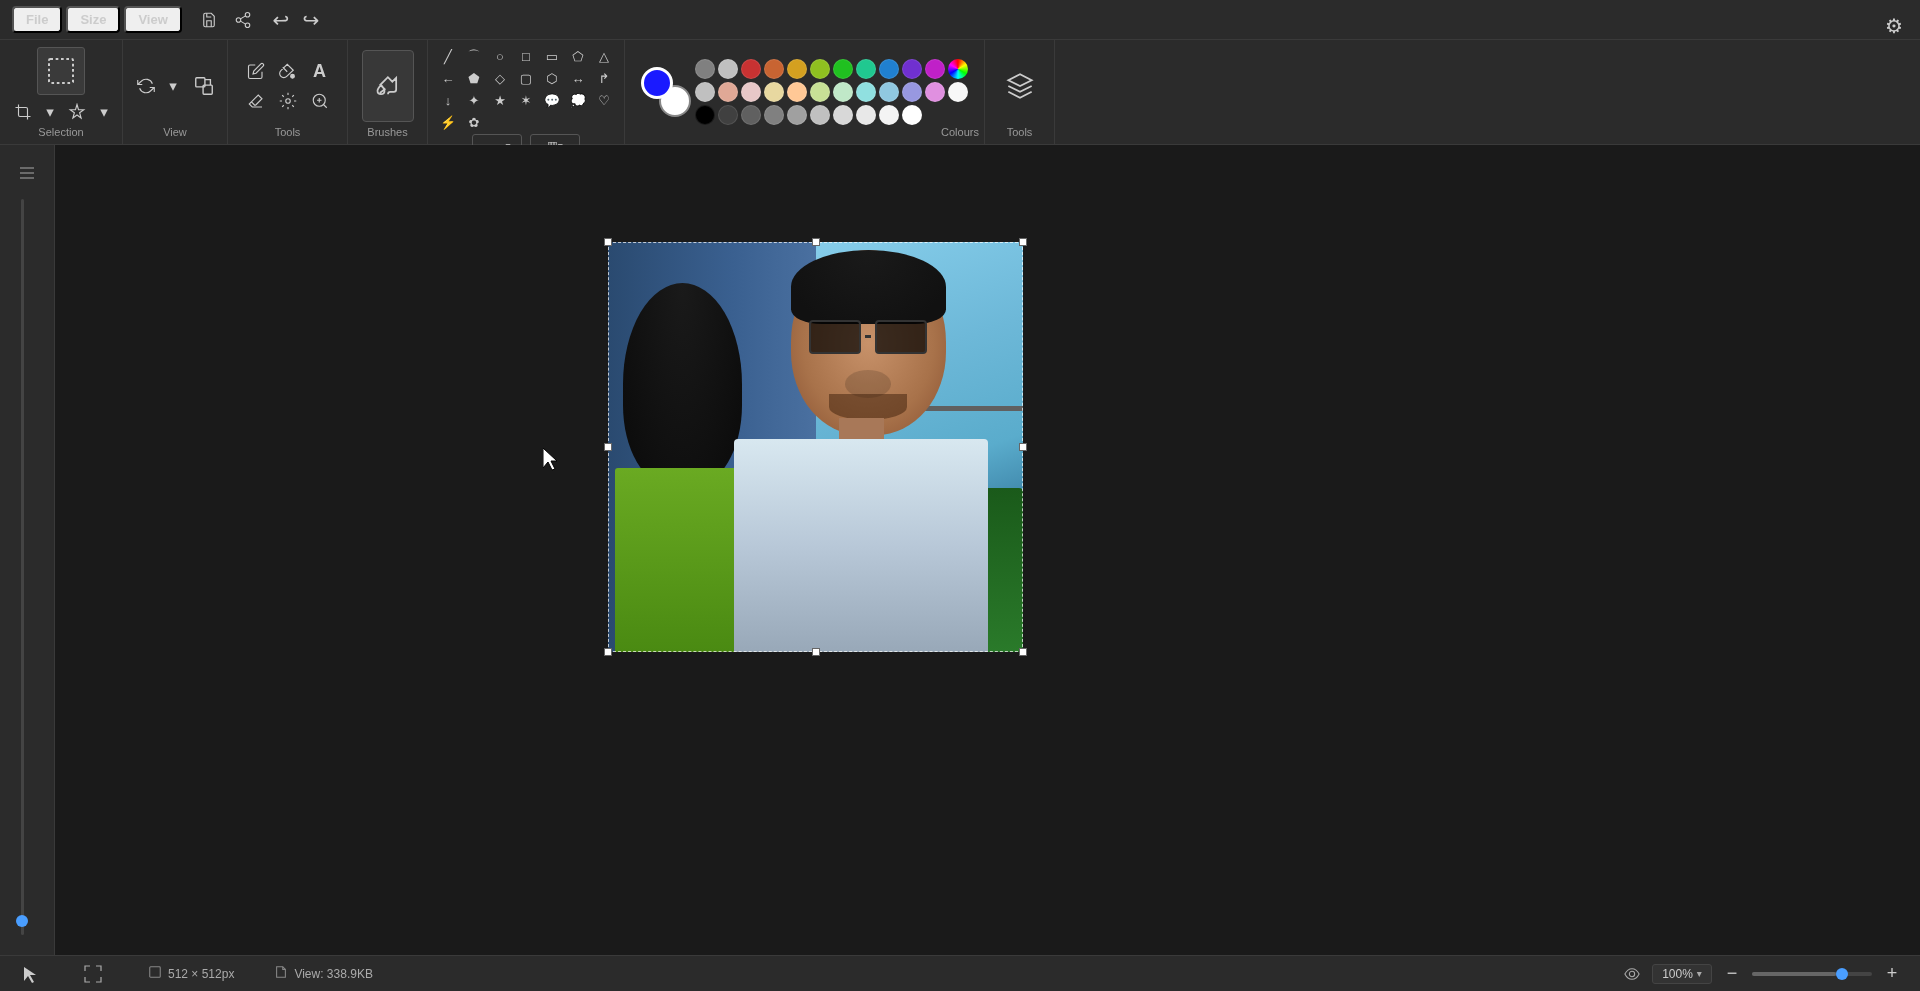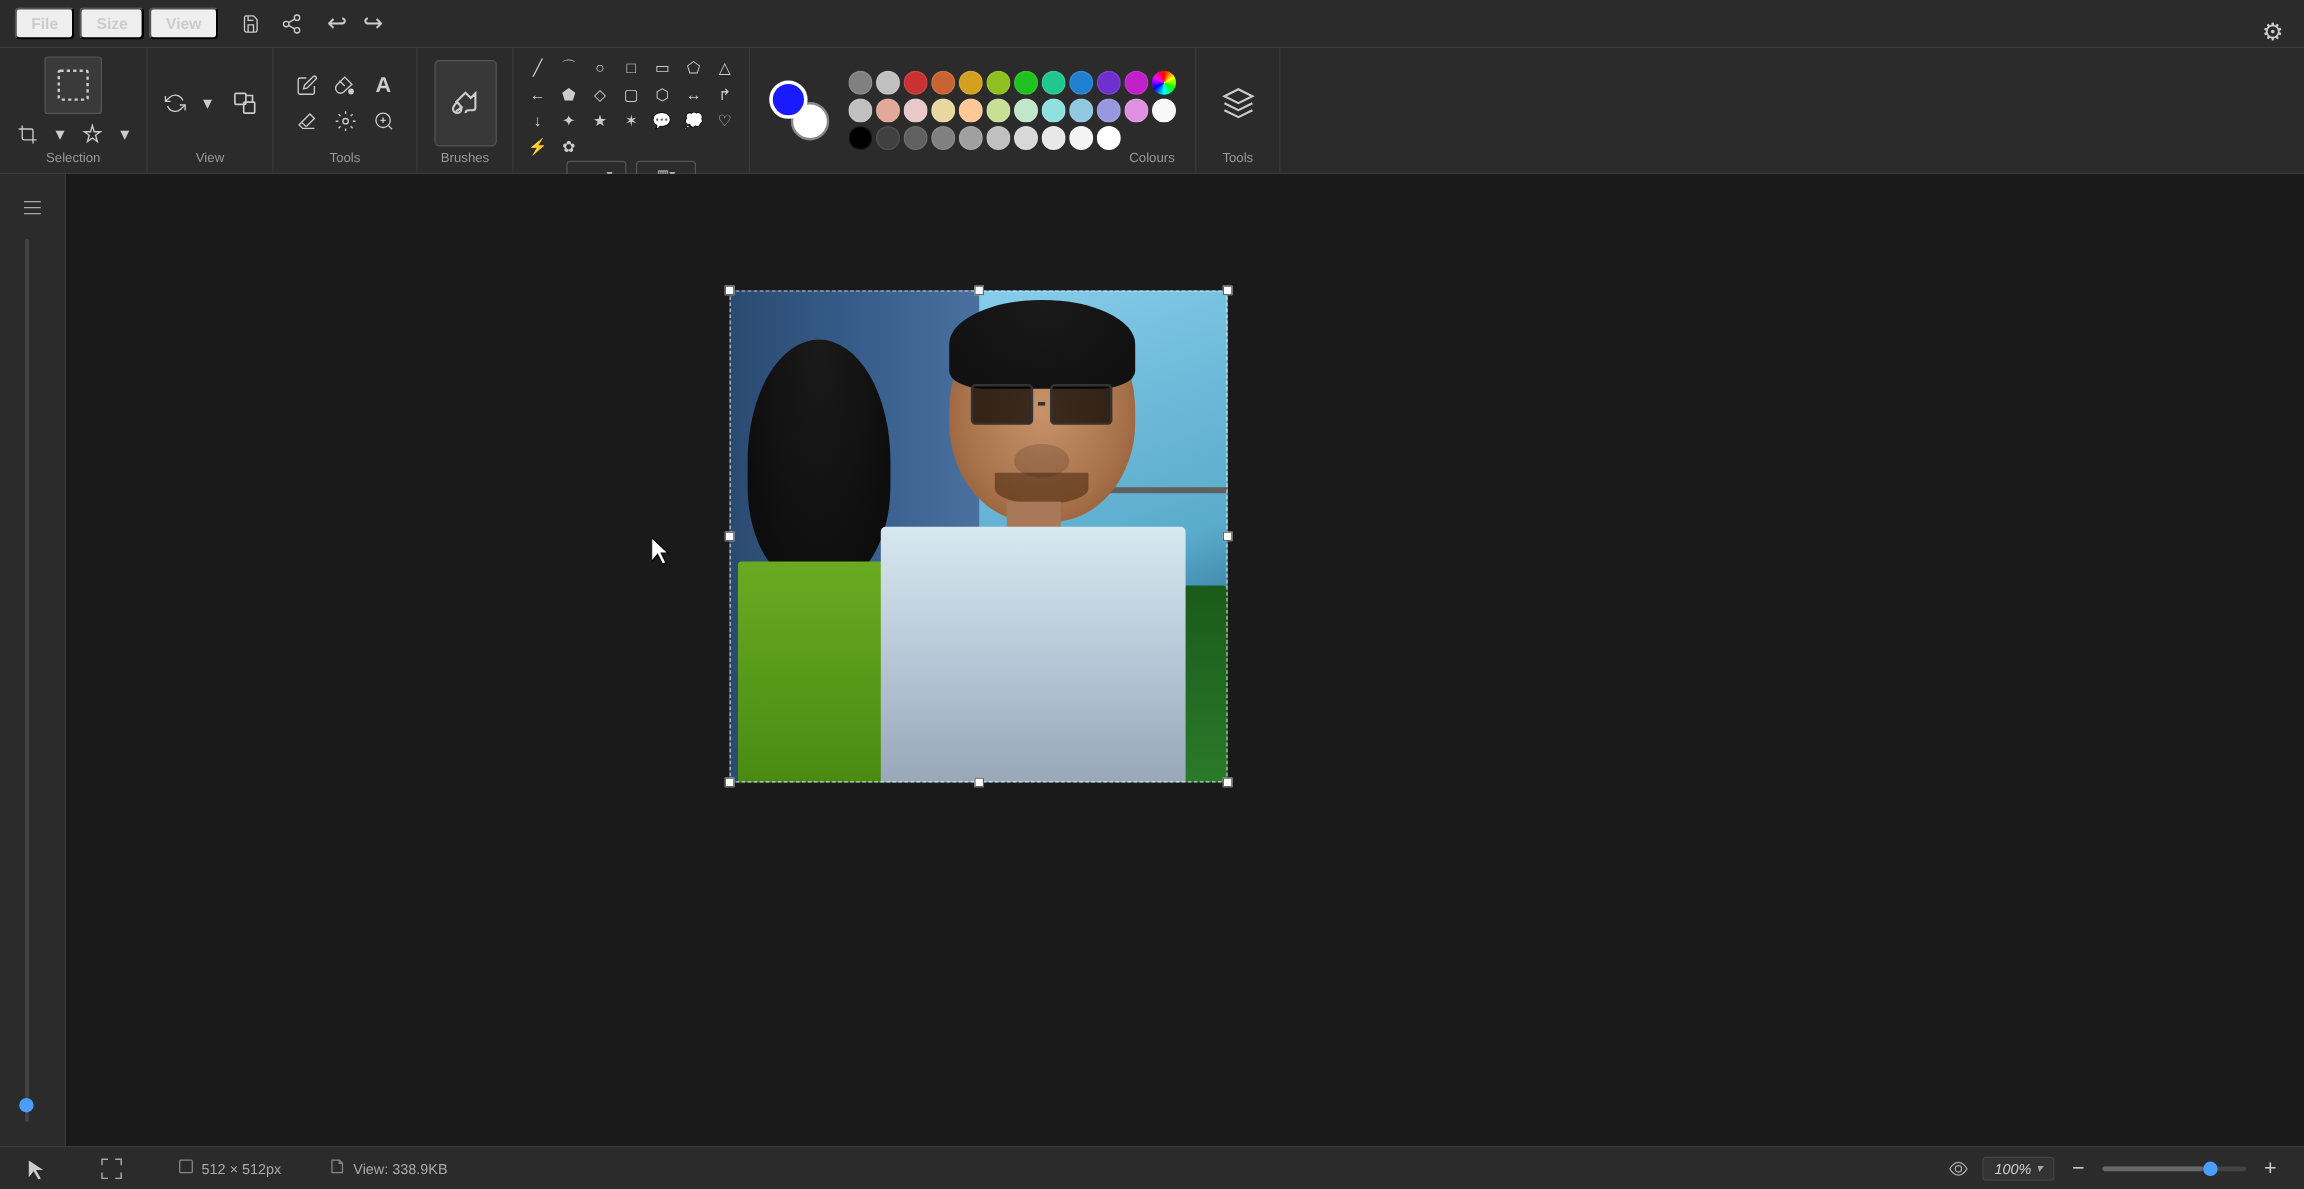--- a/index.html
+++ b/index.html
@@ -217,21 +217,20 @@
       background: #333;
       border: 1px solid #444;
       border-radius: 3px;
       padding: 2px 8px;
       gap: 4px;
       cursor: pointer;
       color: #ccc;
       font-size: 12px;
       min-width: 60px;
       justify-content: center;
-      font-style: italic;
     }
     .zoom-slider-track {
       width: 120px;
       height: 4px;
       background: #444;
       border-radius: 2px;
       position: relative;
     }
     .zoom-slider-fill {
       height: 100%;
@@ -551,21 +550,21 @@
       </div>
     </div>
 
     <div class="linestyle-row" style="margin-top:2px;">
       <button class="icon-btn" style="width:50px; height:22px; border:1px solid #555; border-radius:3px; font-size:11px;">—— <span class="dropdown-arrow">▾</span></button>
       <button class="icon-btn" style="width:50px; height:22px; border:1px solid #555; border-radius:3px; font-size:11px; margin-left:4px;">▥ <span class="dropdown-arrow">▾</span></button>
     </div>
     <div class="tb-label">Shapes</div>
   </div>
 
-  <div class="tb-section" style="min-width:320px; flex-direction:row; gap:16px; align-items:center; justify-content:flex-start; padding: 6px 16px;">
+  <div class="tb-section" style="min-width:320px; flex-direction:row; gap:4px; align-items:center; justify-content:flex-start; padding: 6px 16px;">
     <div style="display:flex;flex-direction:column;align-items:center;gap:4px;">
 
       <div style="position:relative;width:50px;height:50px;">
 
         <div style="position:absolute;bottom:0;right:0;width:32px;height:32px;border-radius:50%;background:#ffffff;border:2px solid #888;cursor:pointer;"></div>
 
         <div style="position:absolute;top:0;left:0;width:32px;height:32px;border-radius:50%;background:#1a1aff;border:3px solid #fff;cursor:pointer;"></div>
       </div>
     </div>
     <div style="display:flex;flex-direction:column;gap:3px;">

